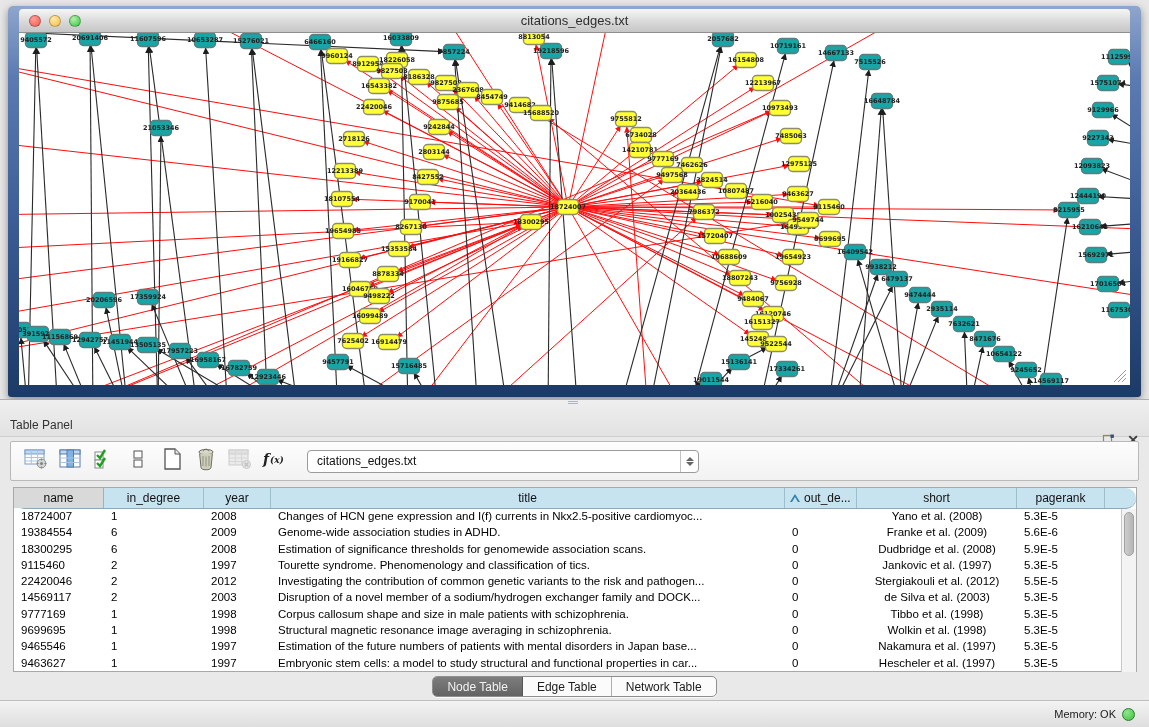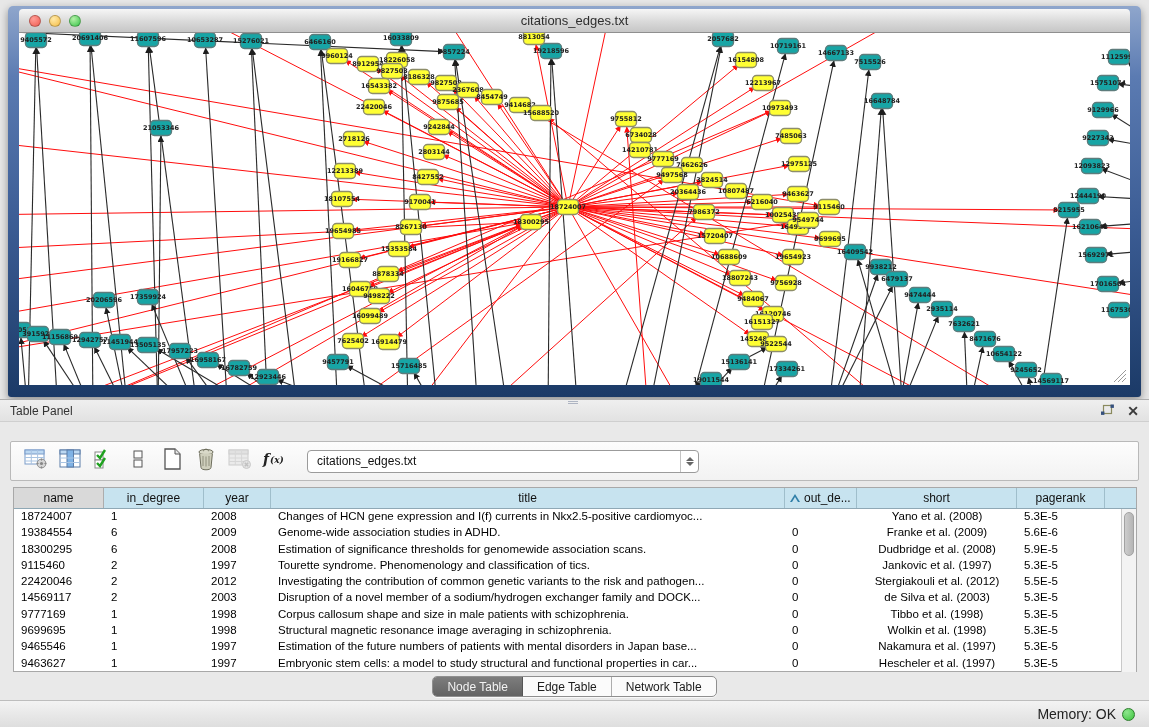--- a/index.html
+++ b/index.html
@@ -27,22 +27,22 @@
   .edge-black { stroke:#2a2a2a; stroke-width:1.1; fill:none; }
   .node-rect { stroke-width:1.4; }
   .node-y { fill:#ffff33; stroke:#8d8d6a; }
   .node-t { fill:#17a5a5; stroke:#5d7c7c; }
   .node-label { font-size:6.5px; fill:#222; text-anchor:middle; font-family:"DejaVu Sans",sans-serif; }
   .resize-grip line { stroke:#9a9a9a; stroke-width:1; }
 
   
   .table-panel { position:absolute; left:0; top:399px; width:1149px; height:328px;
     background:#e9e9e9; border-top:1px solid #aeaeae; }
-  .panel-titlebar { height:22px; display:flex; align-items:center; padding:4px 10px;
-    background:linear-gradient(#efefef,#e2e2e2); border-bottom:1px solid #cfcfcf; }
+  .panel-titlebar { height:22px; display:flex; align-items:flex-start; padding:18px 10px;
+    background:linear-gradient(#efefef,#e2e2e2); border-bottom:1px solid #cfcfcf;flex-direction:column; }
   .panel-titlebar .ptitle { font-size:12px; color:#333; }
   .panel-icons { margin-left:auto; display:flex; align-items:center; gap:12px; }
   .float-btn, .close-btn { cursor:default; display:flex; align-items:center; }
   .close-btn { font-size:14px; font-weight:bold; color:#3c3c3c; }
   .split-grip { position:absolute; left:566px; top:0px; width:14px; height:6px; opacity:.55; }
   .split-grip i { display:block; width:10px; height:1px; background:#7b87a0; margin:1px auto; }
 
   .toolbar { position:absolute; left:10px; top:41px; width:1129px; height:40px;
     background:linear-gradient(#fdfdfd,#f2f2f2); border:1px solid #b9b9b9; border-radius:2px;
     display:flex; align-items:center; padding:0 10px; }
@@ -53,21 +53,21 @@
     font-size:12px; color:#111; }
   .combo .val { flex:1; padding-left:9px; }
   .combo .arrows { width:18px; height:100%; border-left:1px solid #c3c3c3;
     display:flex; flex-direction:column; align-items:center; justify-content:center; gap:1px; }
   .combo .arrows b { width:0; height:0; border-left:4px solid transparent; border-right:4px solid transparent; }
   .combo .arrows b.up { border-bottom:4px solid #666; }
   .combo .arrows b.dn { border-top:4px solid #666; }
 
   .grid-wrap { position:absolute; left:13px; top:87px; width:1124px; height:185px;
     background:#fff; border:1px solid #a8a8a8; }
-  .grid-header { display:flex; height:21px; border-bottom:1px solid #8fa8b5; background:#c7e3ef; }
+  .grid-header { display:flex; height:21px; border-bottom:1px solid #8fa8b5; background:#c7e3ef;border-radius:10px; }
   .gh-cell { font-size:12px; color:#111; display:flex; align-items:center; justify-content:center;
     border-right:1px solid #9fbecb; overflow:hidden; white-space:nowrap; }
   .gh-cell.namecol { background:#d9d9d9; border-right:1px solid #adadad; }
   .gh-cell.sorted { justify-content:flex-start; padding-left:5px; }
   .sort-tri { width:0; height:0; border-left:5px solid transparent; border-right:5px solid transparent;
     border-bottom:8px solid #2f7fa8; margin-right:4px; position:relative; }
   .sort-tri::after { content:""; position:absolute; left:-3px; top:3px; width:0; height:0;
     border-left:3px solid transparent; border-right:3px solid transparent; border-bottom:5px solid #c7e3ef; }
   .grid-body { position:relative; height:163px; overflow:hidden; }
   .grid-row { display:flex; height:16.3px; }
@@ -84,21 +84,21 @@
     border-radius:5px; overflow:hidden; box-shadow:0 1px 0 rgba(255,255,255,.7); }
   .seg { font-size:12px; color:#1d1d1d; display:flex; align-items:center; padding:0 14px;
     border-right:1px solid #adadad; }
   .seg:last-child { border-right:none; }
   .seg.active { background:linear-gradient(#7d7d7d,#636363); color:#f2f2f2;
     border-right:1px solid #565656; }
 
   .statusbar { position:absolute; left:0; bottom:0; width:100%; height:27px;
     background:linear-gradient(#f3f3f3,#dedede); border-top:1px solid #bdbdbd;
     display:flex; align-items:center; justify-content:flex-end; padding-right:14px; gap:6px; }
-  .statusbar .mem { font-size:14px; color:#222; }
+  .statusbar .mem { font-size:11px; color:#222; }
   .mem-dot { width:13px; height:13px; border-radius:50%; border:1px solid #2c7c2c;
     background:radial-gradient(circle at 35% 30%,#8ee68e,#3cc43c); }
 </style>
 </head>
 <body>
 
 <div class="net-window">
   <div class="titlebar">
     <div class="lights">
       <span class="light r"></span>

